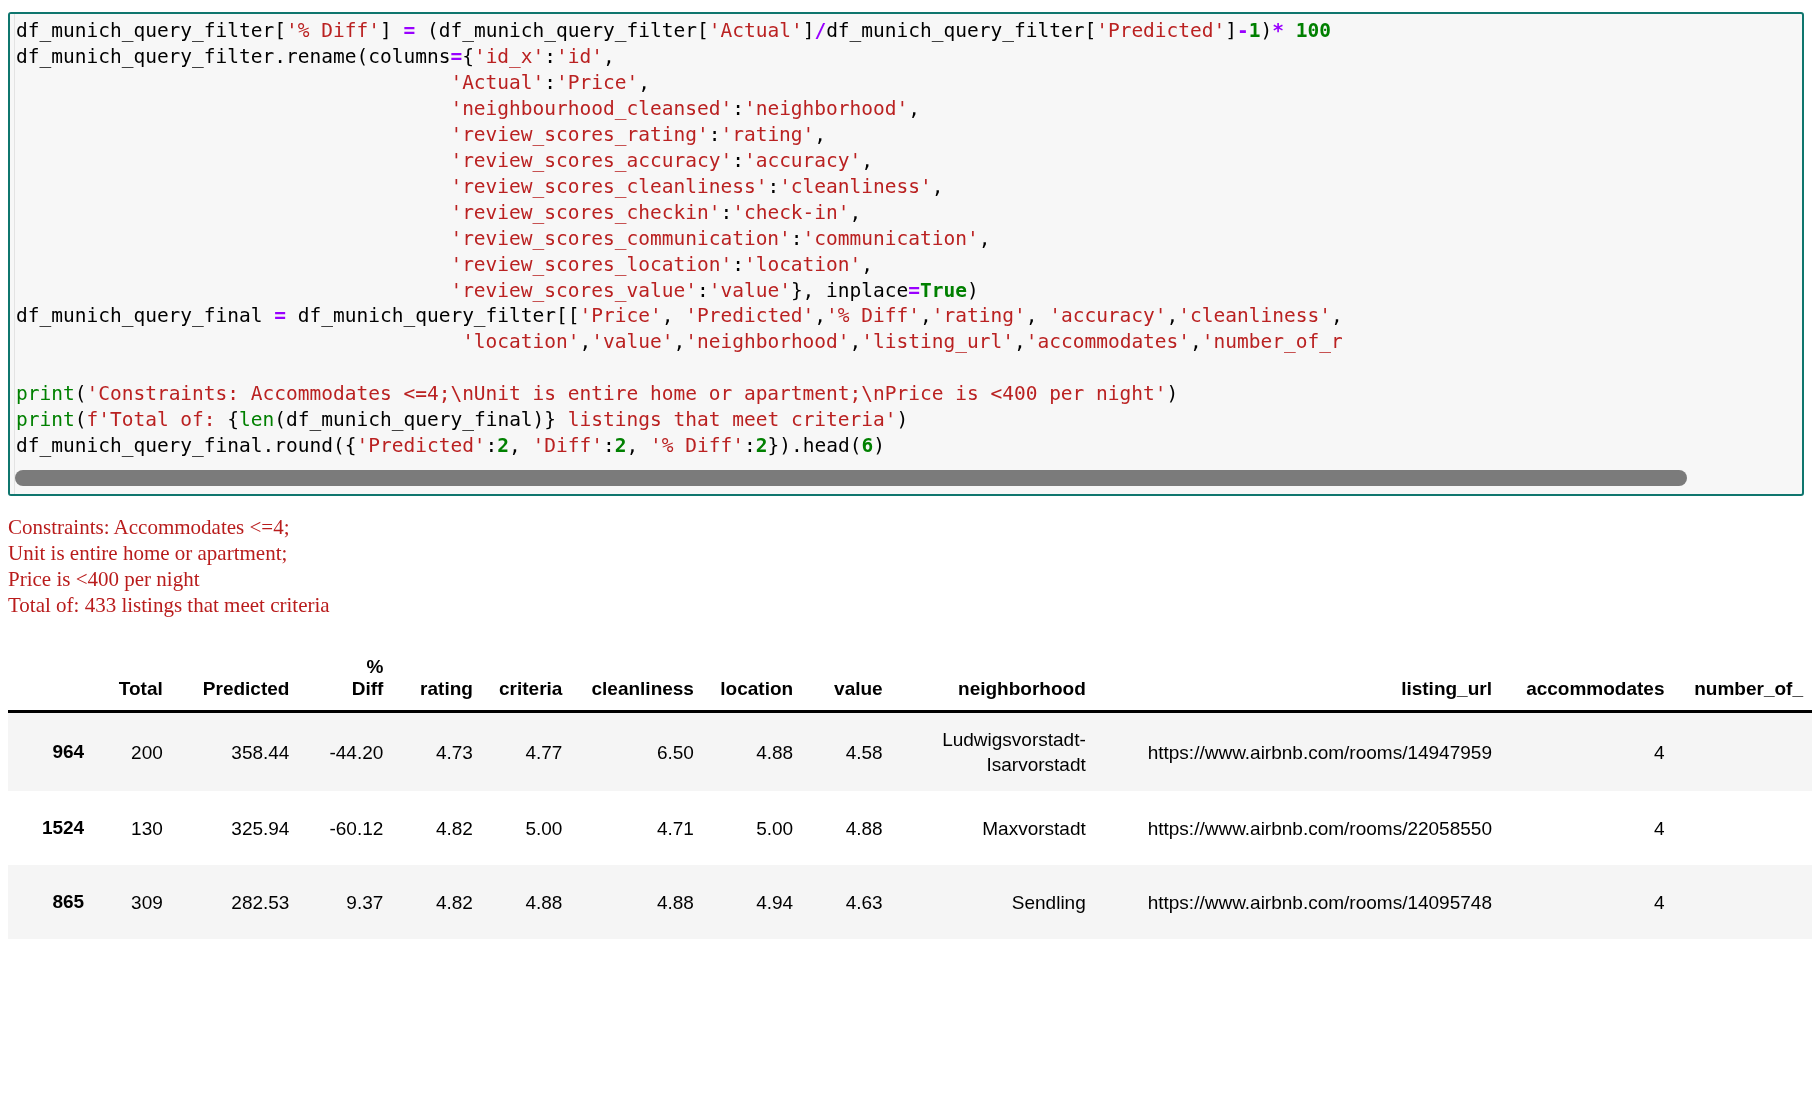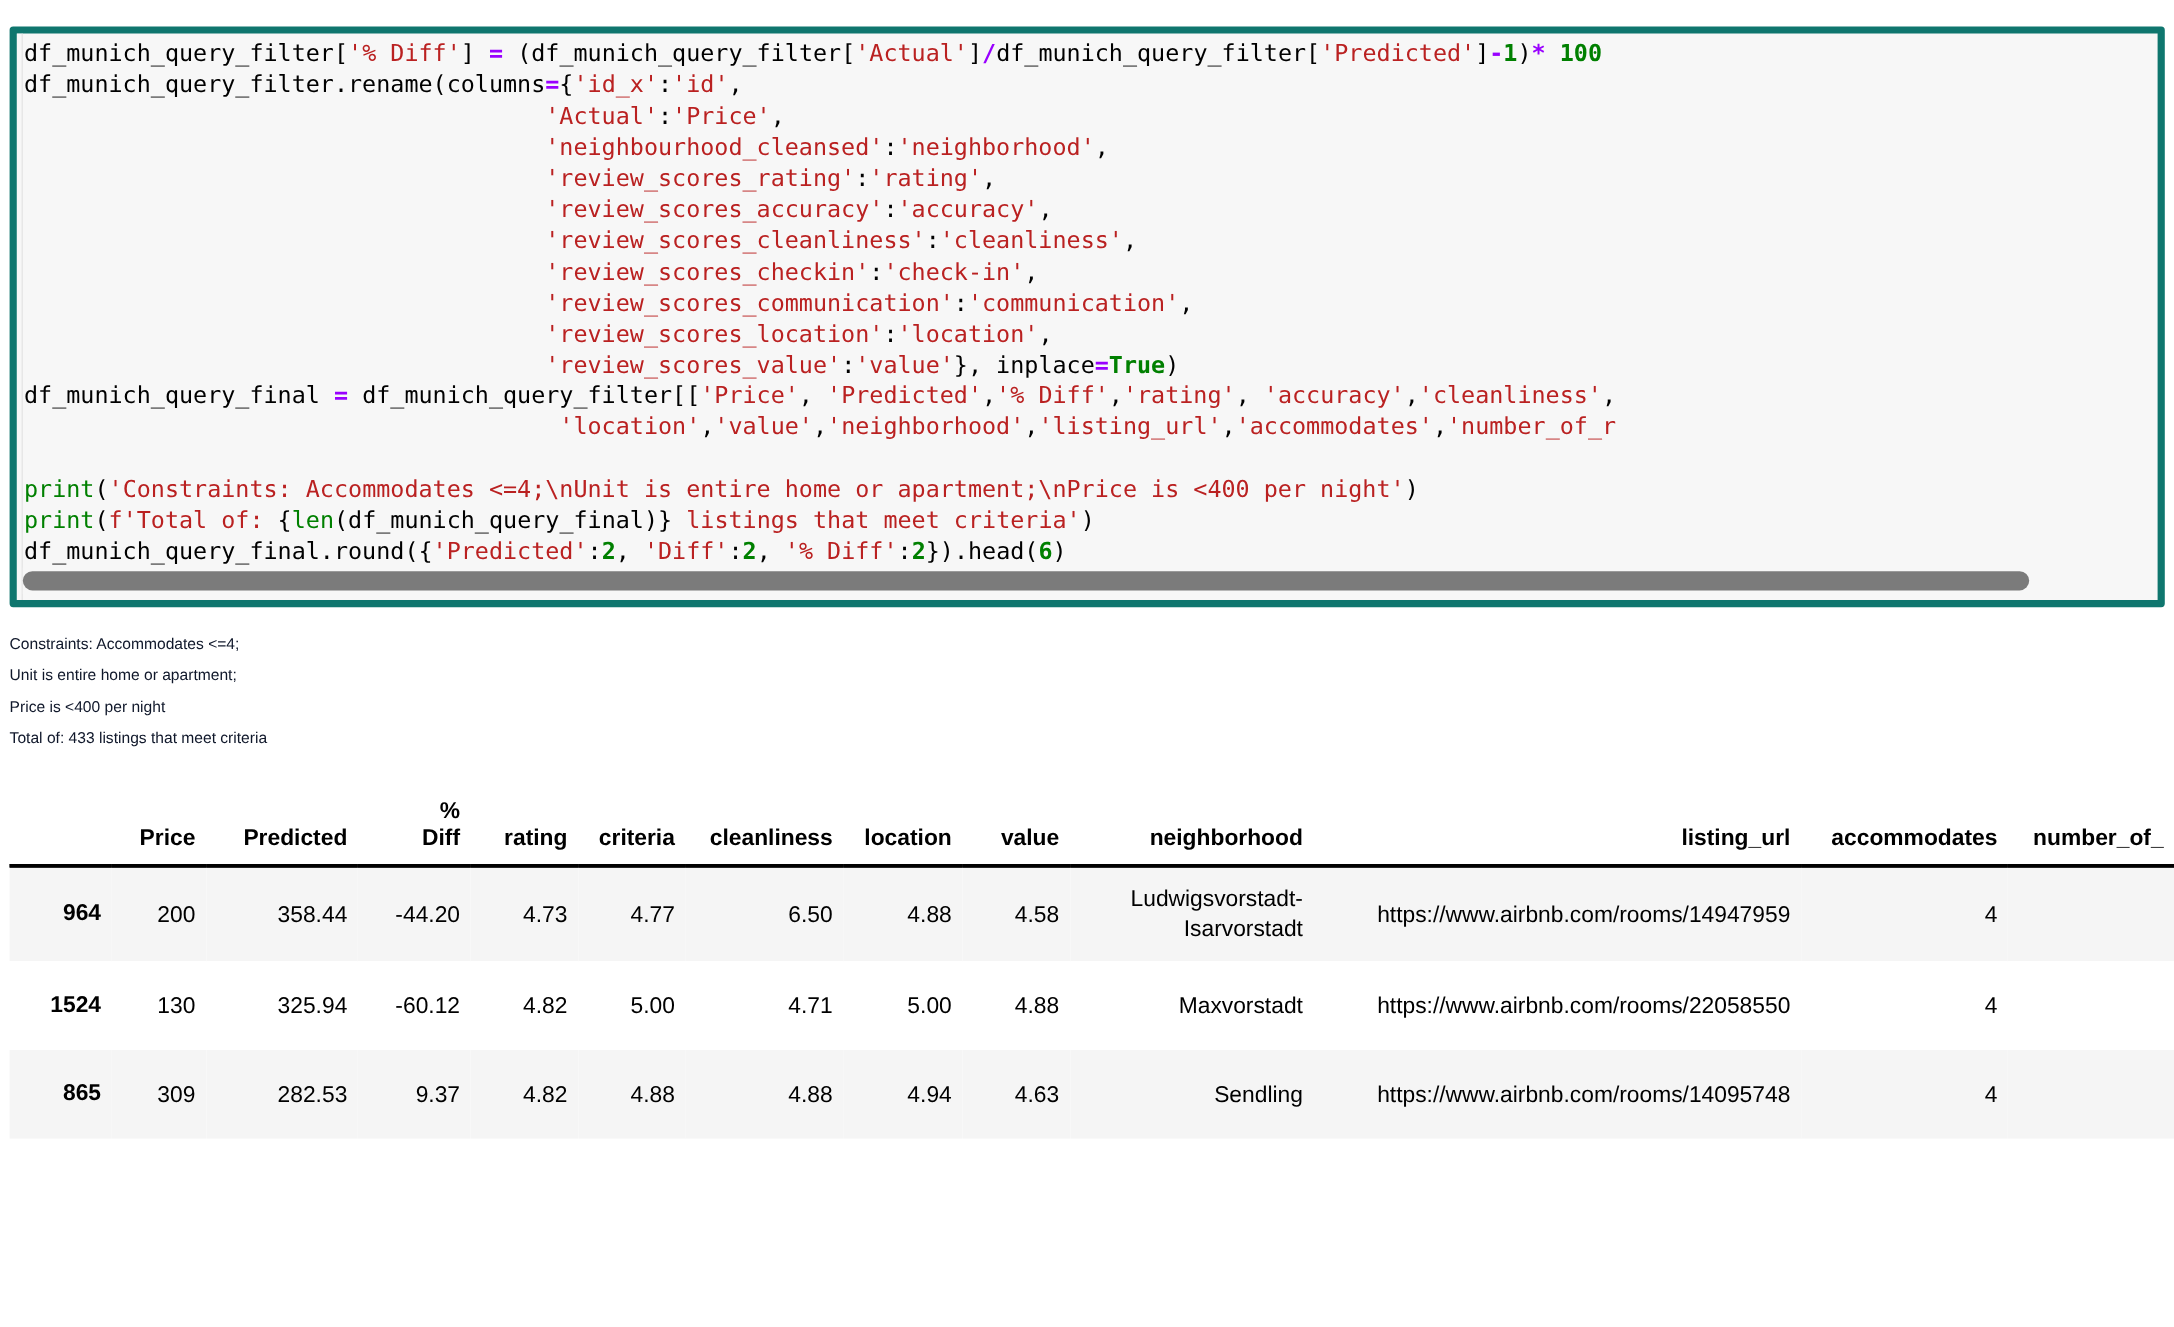--- a/index.html
+++ b/index.html
@@ -7,23 +7,23 @@
     margin: 0; padding: 0;
     width: 1812px; height: 1106px;
     background: #ffffff;
     font-family: "Liberation Sans", sans-serif;
     overflow: hidden;
   }
 
   
   #code-cell {
     position: relative;
-    margin: 22px 8px 0 8px;
+    margin: 12px 8px 0 8px;
     background: #f7f7f7;
-    border: 6px solid #0f766e;
+    border: 2px solid #0f766e;
     border-radius: 3px;
     height: 484px;
     overflow: hidden;
   }
   #code-cell::before{
     content:"";
     position:absolute; left:0; top:0; bottom:0; width:4px;
     background:#f7f7f7;
     border-right:1px solid #e3e3e3;
   }
@@ -63,24 +63,24 @@
     left: 0; top: 3px;
     width: 1672px;
     height: 16px;
     background: #7b7b7b;
     border-radius: 8px;
   }
 
   
   #stdout {
     margin: 18px 0 0 8px;
-    font-family: Liberation Sans, sans-serif;
-    font-size: 13px;
+    font-family: Liberation Serif, serif;
+    font-size: 21px;
     line-height: 26px;
-    color: #0f172a;
+    color: #b91c1c;
     white-space: pre;
   }
 
   
   #df-wrap {
     margin-top: 38px;
     padding: 0 8px 0 8px;
     width: 1812px;
     overflow: hidden;
   }
@@ -159,21 +159,21 @@
 <div id="stdout">Constraints: Accommodates &lt;=4;
 Unit is entire home or apartment;
 Price is &lt;400 per night
 Total of: 433 listings that meet criteria</div>
 
 <div id="df-wrap">
   <table class="dataframe">
     <thead>
       <tr>
         <th class="idx-col col-index"></th>
-        <th class="col-price">Price</th>
+        <th class="col-price">Total</th>
         <th class="col-pred">Predicted</th>
         <th class="col-diff"><span>%</span><br><span>Diff</span></th>
         <th class="col-small">rating</th>
         <th class="col-small">criteria</th>
         <th class="col-small">cleanliness</th>
         <th class="col-small">location</th>
         <th class="col-small">value</th>
         <th class="col-nbhd">neighborhood</th>
         <th class="col-url">listing_url</th>
         <th class="col-acc">accommodates</th>

